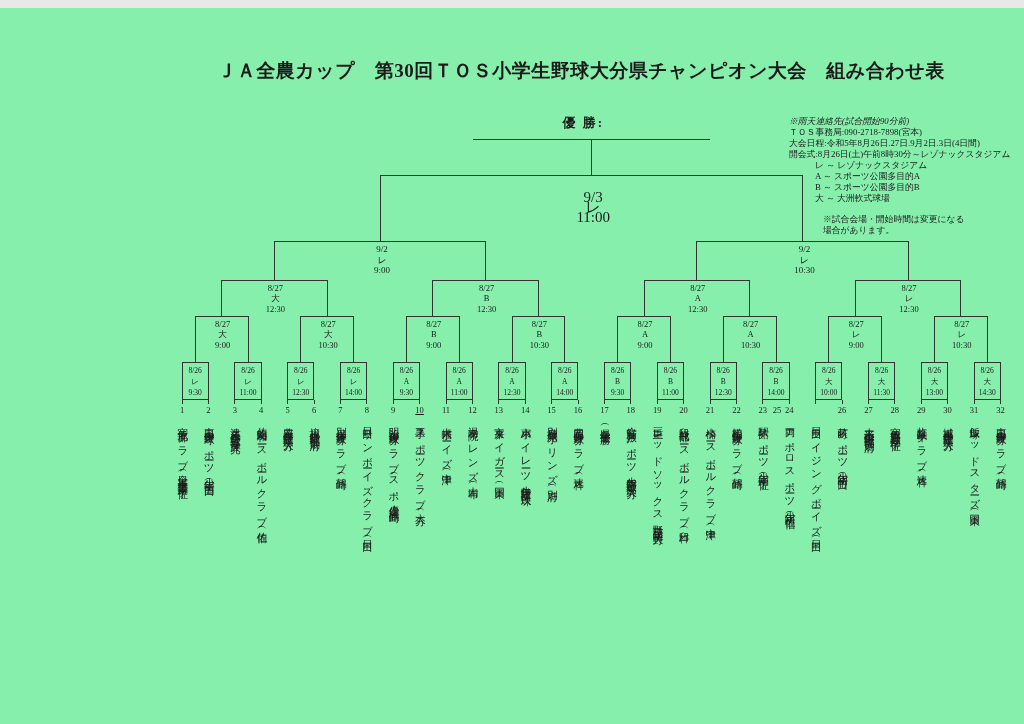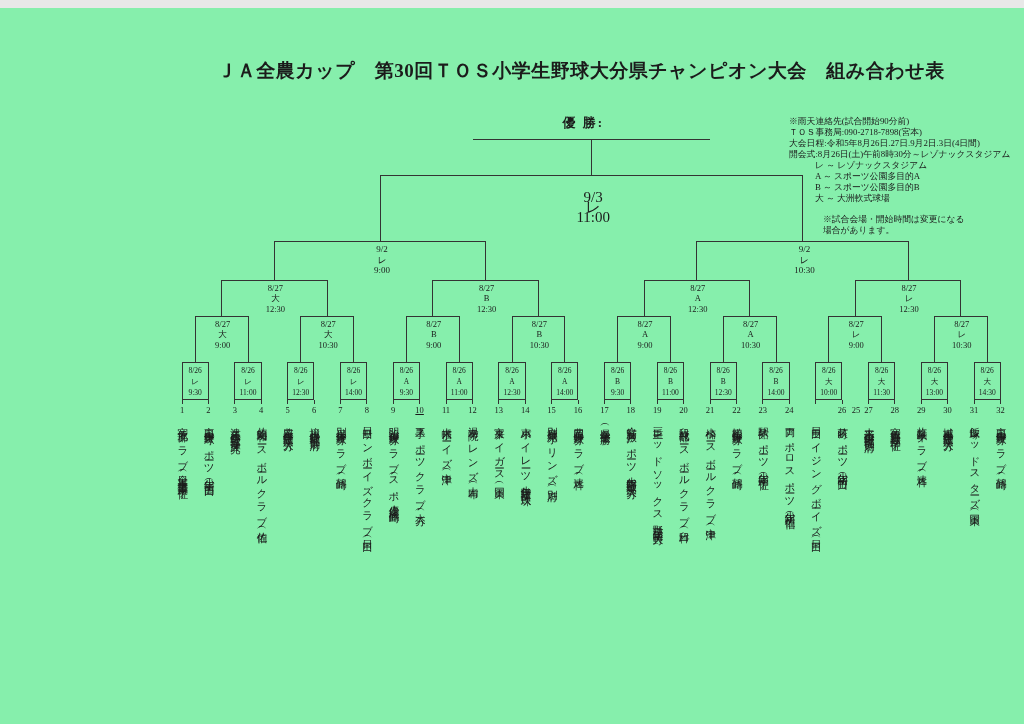--- a/index.html
+++ b/index.html
@@ -27,21 +27,21 @@
     writing-mode:vertical-rl;text-orientation:mixed;
     font-size:10.5px;letter-spacing:1.5px;line-height:1;white-space:nowrap;
   }
 </style>
 </head>
 <body>
 
 <div id="page">
   <div id="title">ＪＡ全農カップ　第30回ＴＯＳ小学生野球大分県チャンピオン大会　組み合わせ表</div>
   <div id="notes">
-      <div class="nline" style="padding-left: 0px;">※雨天連絡先(試合開始90分前)</div>
+      <div class="nline" style="padding-left: 0px; font-style: italic;">※雨天連絡先(試合開始90分前)</div>
       <div class="nline" style="padding-left: 0px;">ＴＯＳ事務局:090-2718-7898(宮本)</div>
       <div class="nline" style="padding-left: 0px;">大会日程:令和5年8月26日.27日.9月2日.3日(4日間)</div>
       <div class="nline" style="padding-left: 0px;">開会式:8月26日(土)午前8時30分～レゾナックスタジアム</div>
       <div class="nline" style="padding-left: 26px;">レ ～ レゾナックスタジアム</div>
       <div class="nline" style="padding-left: 26px;">A ～ スポーツ公園多目的A</div>
       <div class="nline" style="padding-left: 26px;">B ～ スポーツ公園多目的B</div>
       <div class="nline" style="padding-left: 26px;">大 ～ 大洲軟式球場</div>
       <div class="nline" style="padding-left: 34px; margin-top: 10px;">※試合会場・開始時間は変更になる</div>
       <div class="nline" style="padding-left: 34px;">場合があります。</div>
     </div>
@@ -322,21 +322,21 @@
       <div class="tnum" style="left: 683.6px; top: 396px;">20</div>
       <div class="tname" style="left: 683.6px; top: 411px;">臼杵北部ベースボールクラブ（臼杵）</div>
       <div class="tnum" style="left: 710px; top: 396px;">21</div>
       <div class="tname" style="left: 710px; top: 411px;">小楠ベースボールクラブ（中津）</div>
       <div class="tnum" style="left: 736.4px; top: 396px;">22</div>
       <div class="tname" style="left: 736.4px; top: 411px;">松岡少年野球クラブ（鶴崎）</div>
       <div class="tnum" style="left: 762.8px; top: 396px;">23</div>
       <div class="tname" style="left: 762.8px; top: 411px;">駅館スポーツ少年団（宇佐）</div>
       <div class="tnum" style="left: 789.2px; top: 396px;">24</div>
       <div class="tname" style="left: 789.2px; top: 411px;">両アポロスポーツ少年団（佐伯）</div>
-      <div class="tnum" style="left: 856px; top: 396px;">25</div>
+      <div class="tnum" style="left: 777px; top: 396px;">25</div>
       <div class="tname" style="left: 815.6px; top: 411px;">日田ライジングボーイズ（日田）</div>
       <div class="tnum" style="left: 842px; top: 396px;">26</div>
       <div class="tname" style="left: 842px; top: 411px;">荻町スポーツ少年団（竹田）</div>
       <div class="tnum" style="left: 868.4px; top: 396px;">27</div>
       <div class="tname" style="left: 868.4px; top: 411px;">大平山少年野球部（別府）</div>
       <div class="tnum" style="left: 894.8px; top: 396px;">28</div>
       <div class="tname" style="left: 894.8px; top: 411px;">宇佐豊川野球部（宇佐）</div>
       <div class="tnum" style="left: 921.2px; top: 396px;">29</div>
       <div class="tname" style="left: 921.2px; top: 411px;">杵築臥牛クラブ（速杵）</div>
       <div class="tnum" style="left: 947.6px; top: 396px;">30</div>

